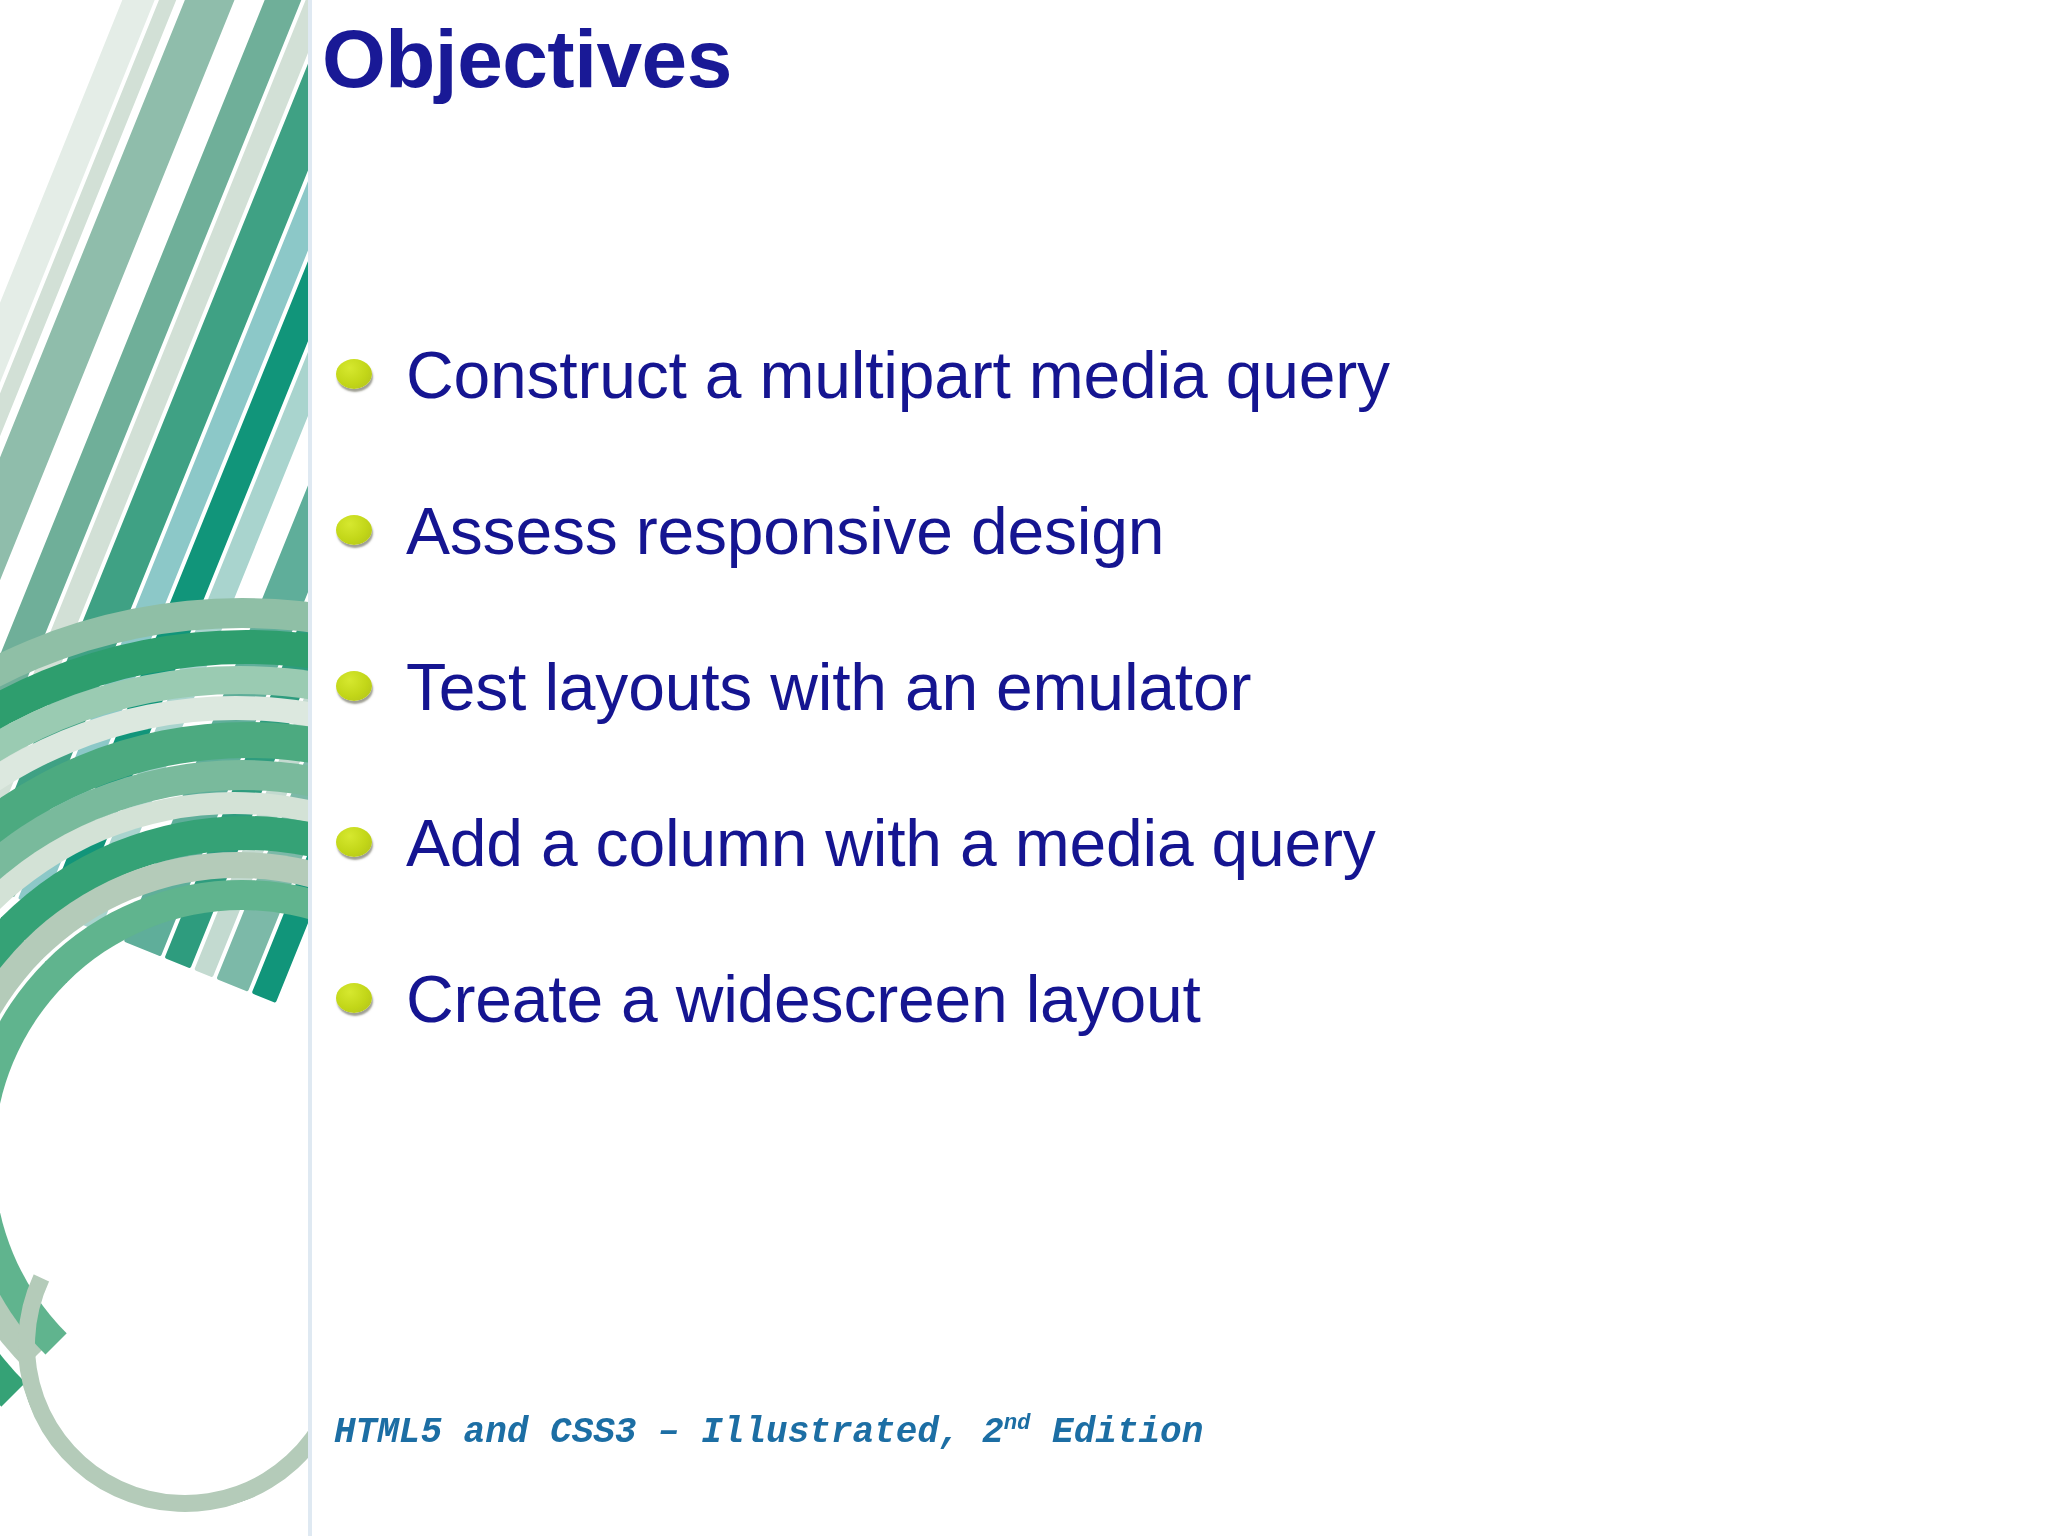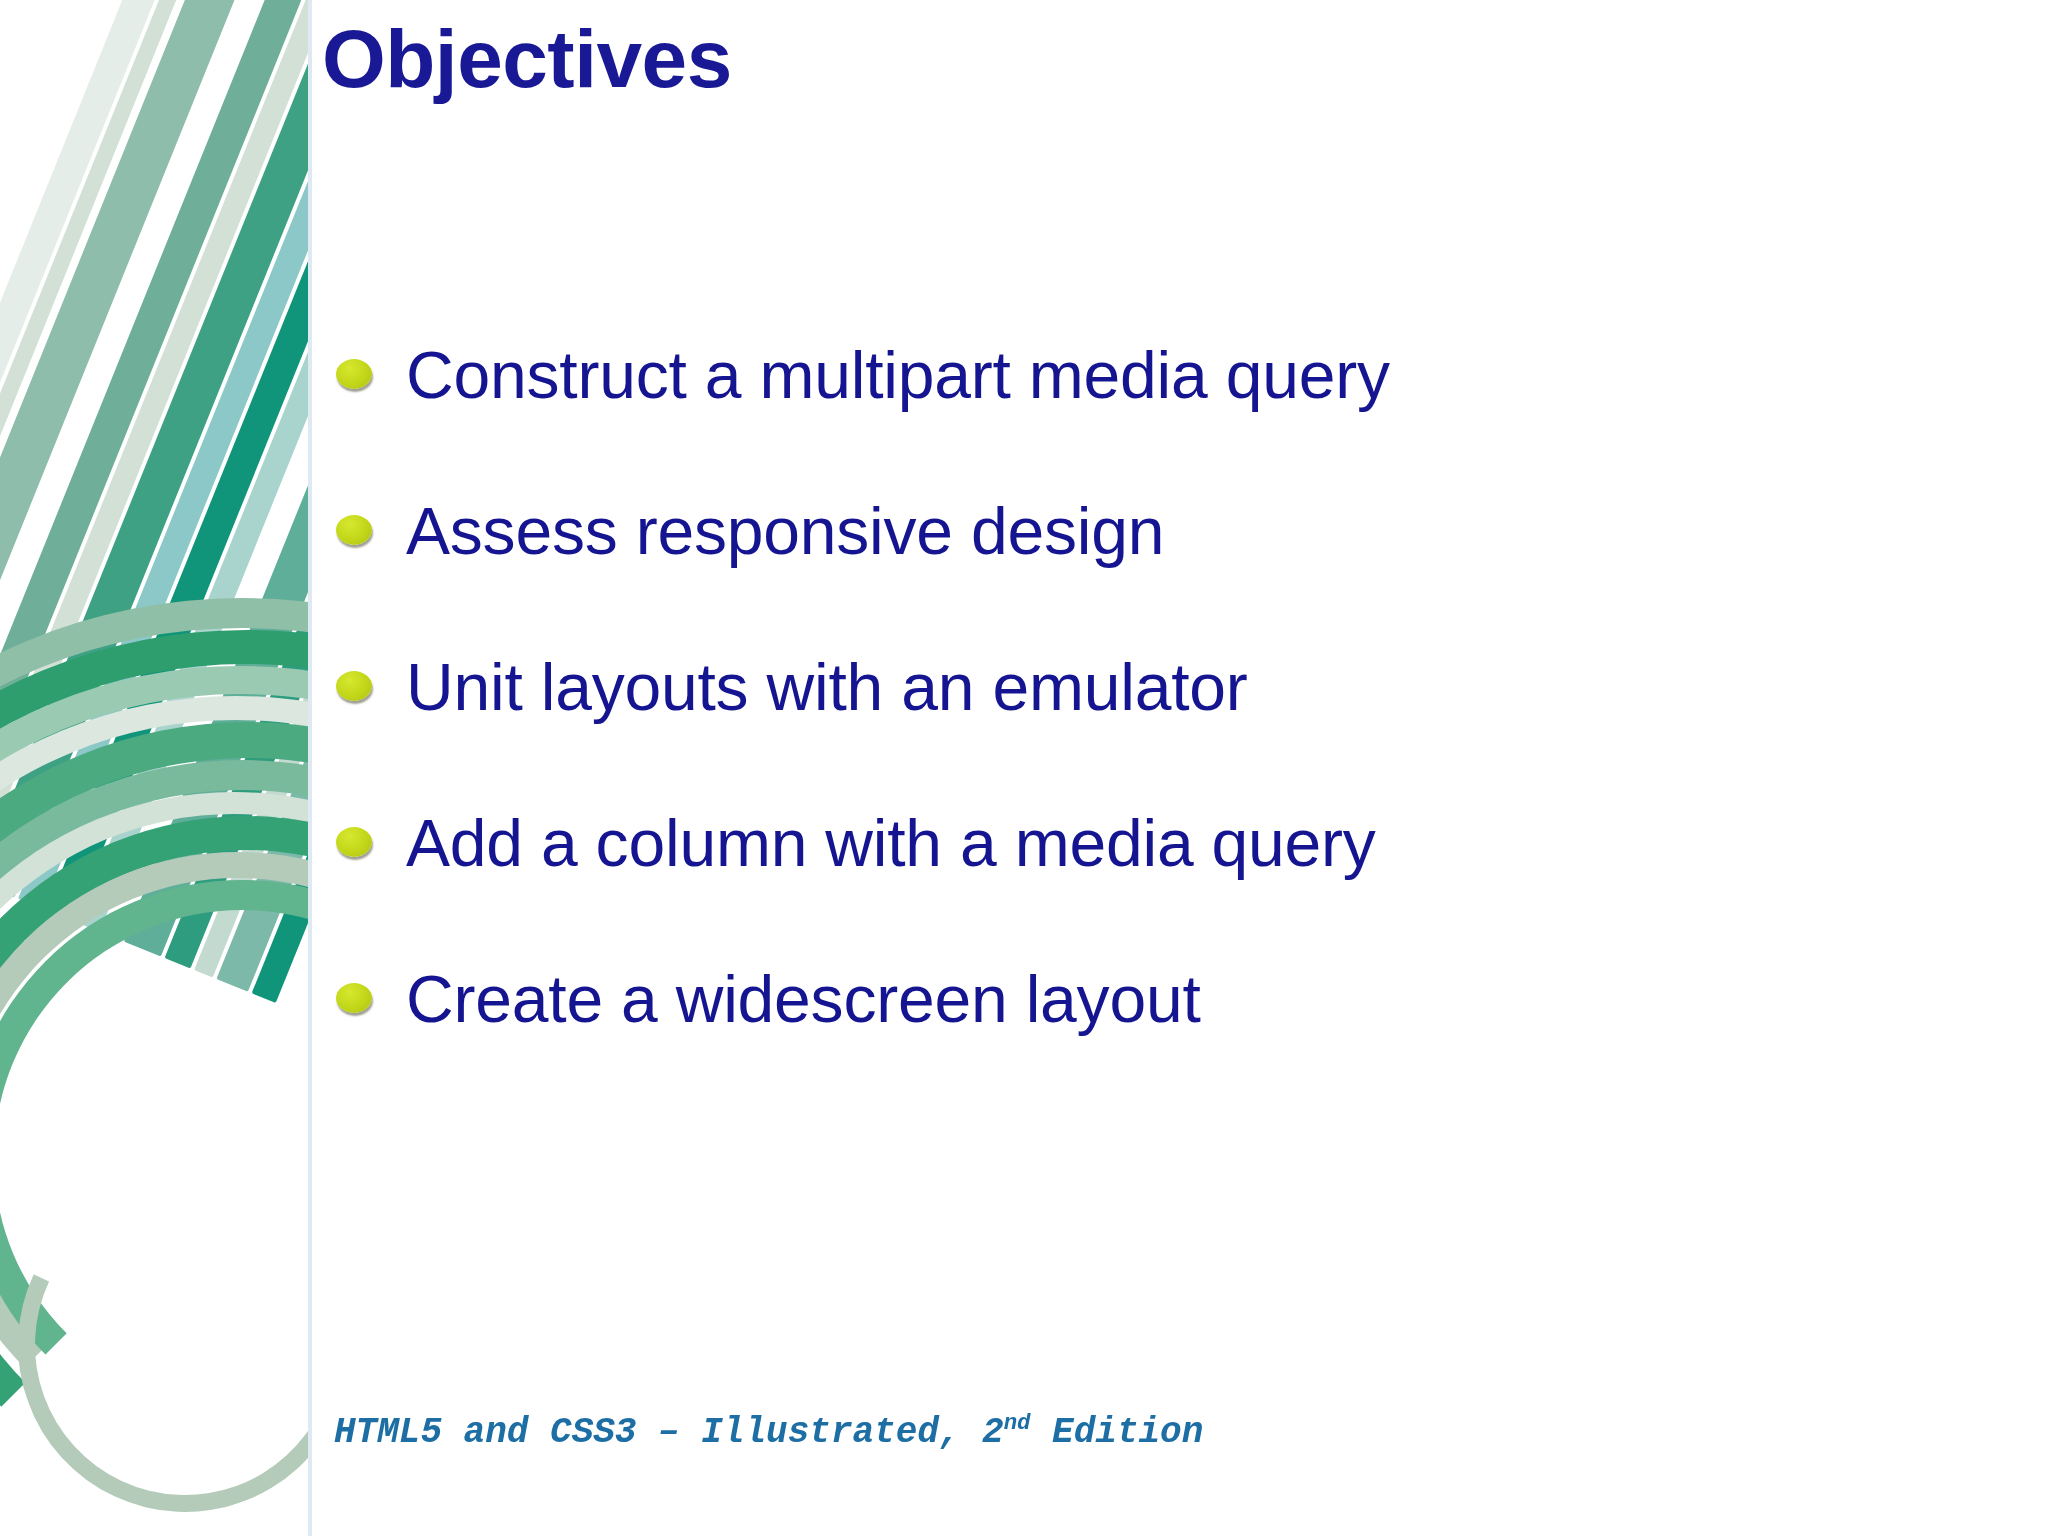--- a/index.html
+++ b/index.html
@@ -227,21 +227,21 @@
     <div class="bullet-item">
       <span class="bullet-marker"></span>
       <span class="bullet-text">Construct a multipart media query</span>
     </div>
     <div class="bullet-item">
       <span class="bullet-marker"></span>
       <span class="bullet-text">Assess responsive design</span>
     </div>
     <div class="bullet-item">
       <span class="bullet-marker"></span>
-      <span class="bullet-text">Unit layouts with an emulator</span>
+      <span class="bullet-text">Test layouts with an emulator</span>
     </div>
     <div class="bullet-item">
       <span class="bullet-marker"></span>
       <span class="bullet-text">Add a column with a media query</span>
     </div>
     <div class="bullet-item">
       <span class="bullet-marker"></span>
       <span class="bullet-text">Create a widescreen layout</span>
     </div>
   </div>

